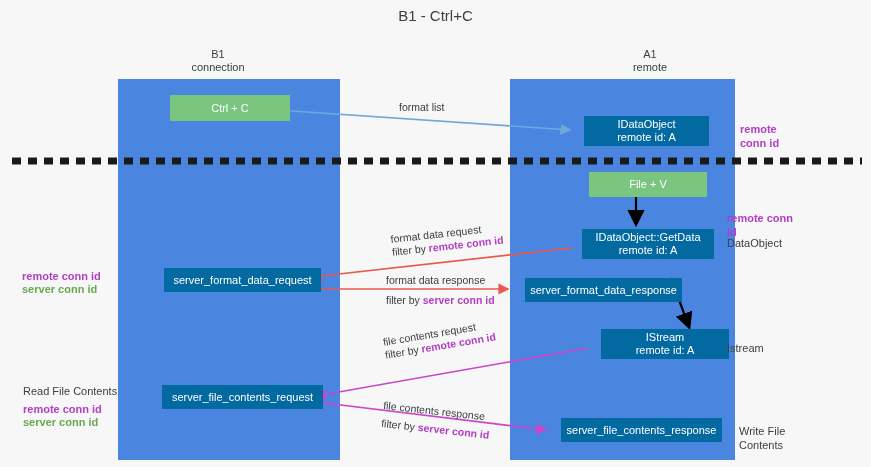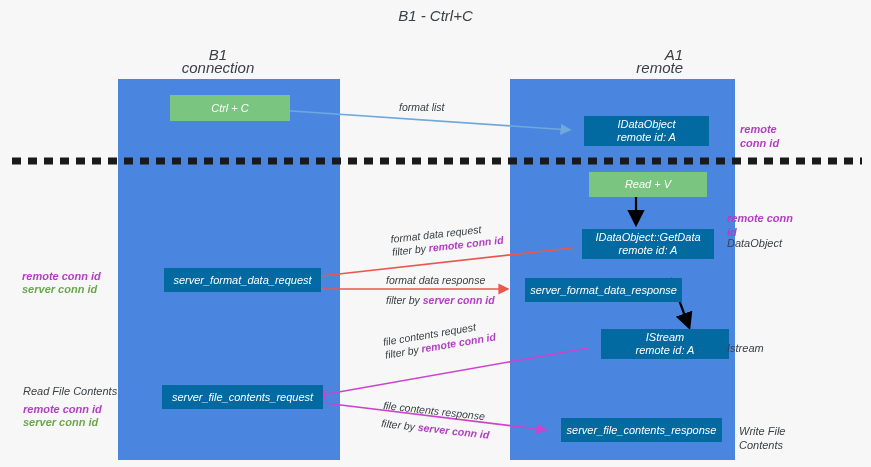--- a/index.html
+++ b/index.html
@@ -5,25 +5,25 @@
   * { box-sizing: border-box; }
   html, body { margin:0; padding:0; }
   body {
     width:871px; height:467px;
     background:#f7f7f7;
     font-family:"Liberation Sans", sans-serif;
     position:relative;
     overflow:hidden;
     color:#3c4043;
   }
-  #stage { position:absolute; left:0; top:0; width:795px; height:467px;font-style:italic; }
+  #stage { position:absolute; left:0; top:0; width:795px; height:467px; }
 
   .lane { position:absolute; background:#4a86e0; }
 
-  .hdr { position:absolute; text-align:center; font-size:15px; color:#3c4043; line-height:13px; }
+  .hdr { position:absolute; text-align:center; font-size:11px; color:#3c4043; line-height:13px; }
 
   .title {
     position:absolute; left:0; top:6px; width:871px;
     text-align:center; font-size:15px; color:#3c4043; line-height:20px;
   }
 
   .box {
     position:absolute; display:flex; flex-direction:column;
     align-items:center; justify-content:center;
     color:#ffffff; font-size:11px; line-height:13px; text-align:center;margin-left:12px;
@@ -50,21 +50,21 @@
 <div id="stage">
 
   <div class="title">
     <div>B1 - Ctrl+C</div>
   </div>
 
   <div class="hdr" style="left:158px; top:48px; width:120px;">
     <div>B1</div>
     <div>connection</div>
   </div>
-  <div class="hdr" style="left:563px; top:48px; width:120px;text-align:right;">
+  <div class="hdr" style="left:590px; top:48px; width:120px;">
     <div>A1</div>
     <div>remote</div>
   </div>
 
   <div class="lane" style="left:118px; top:79px; width:222px; height:381px;"></div>
   <div class="lane" style="left:510px; top:79px; width:225px; height:381px;"></div>
 
   <svg class="overlay" viewBox="0 0 871 467">
     <defs>
       <marker id="ah-blue" markerWidth="7" markerHeight="7" refX="6" refY="3.5" orient="auto">
@@ -101,21 +101,21 @@
   <div class="box green" style="left:158px; top:95px; width:120px; height:26px;">
     <span>Ctrl + C</span>
   </div>
 
   <div class="box orange" style="left:572px; top:116px; width:125px; height:30px;">
     <span>IDataObject</span>
     <span>remote id: A</span>
   </div>
 
   <div class="box green" style="left:577px; top:172px; width:118px; height:25px;">
-    <span>Read + V</span>
+    <span>File + V</span>
   </div>
 
   <div class="box orange" style="left:570px; top:229px; width:132px; height:30px;">
     <span>IDataObject::GetData</span>
     <span>remote id: A</span>
   </div>
 
   <div class="box orange" style="left:152px; top:268px; width:157px; height:24px;">
     <span>server_format_data_request</span>
   </div>

